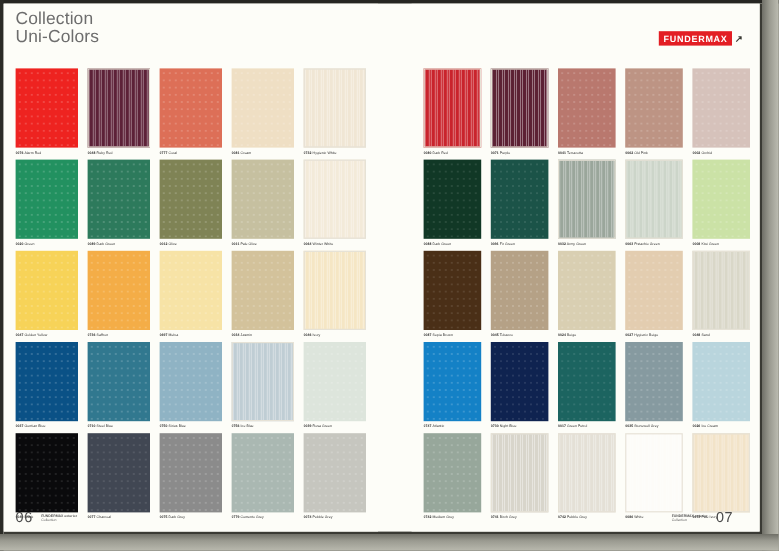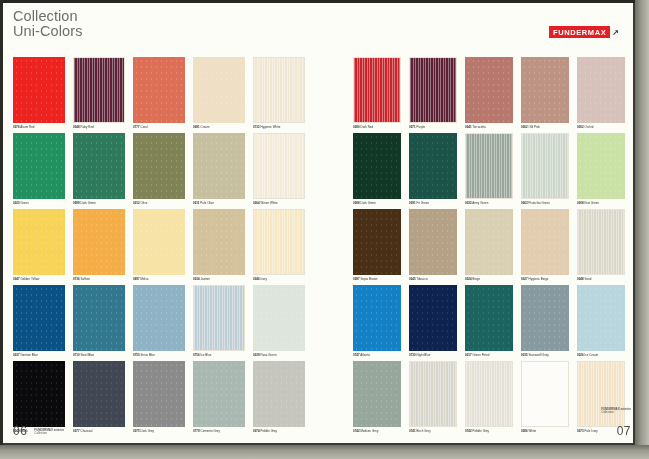--- a/index.html
+++ b/index.html
@@ -111,21 +111,21 @@
     white-space: nowrap;
     overflow: hidden;
     letter-spacing: .05px;
     transform-origin: left top;
   }
   .swatch-label .code { font-weight: bold; }
 
   
   .footer { position:absolute; bottom:7px; display:flex; align-items:flex-end; gap:7px; }
   #footer-left  { left: 10px; }
-  #footer-right { right: 4px; flex-direction: column; }
+  #footer-right { right: 24px; flex-direction: row; }
   .pageno { font-size: 12px; color:#4a4a4a; letter-spacing:.5px; }
   .footer-meta { font-size: 2.9px; line-height:3.6px; color:#5a5a5a; padding-bottom:2px; white-space:nowrap; }
   .footer-meta .b { font-weight:bold; }
 </style>
 </head>
 <body>
 
 <div id="app">
 
   <div class="frame-top"></div>

